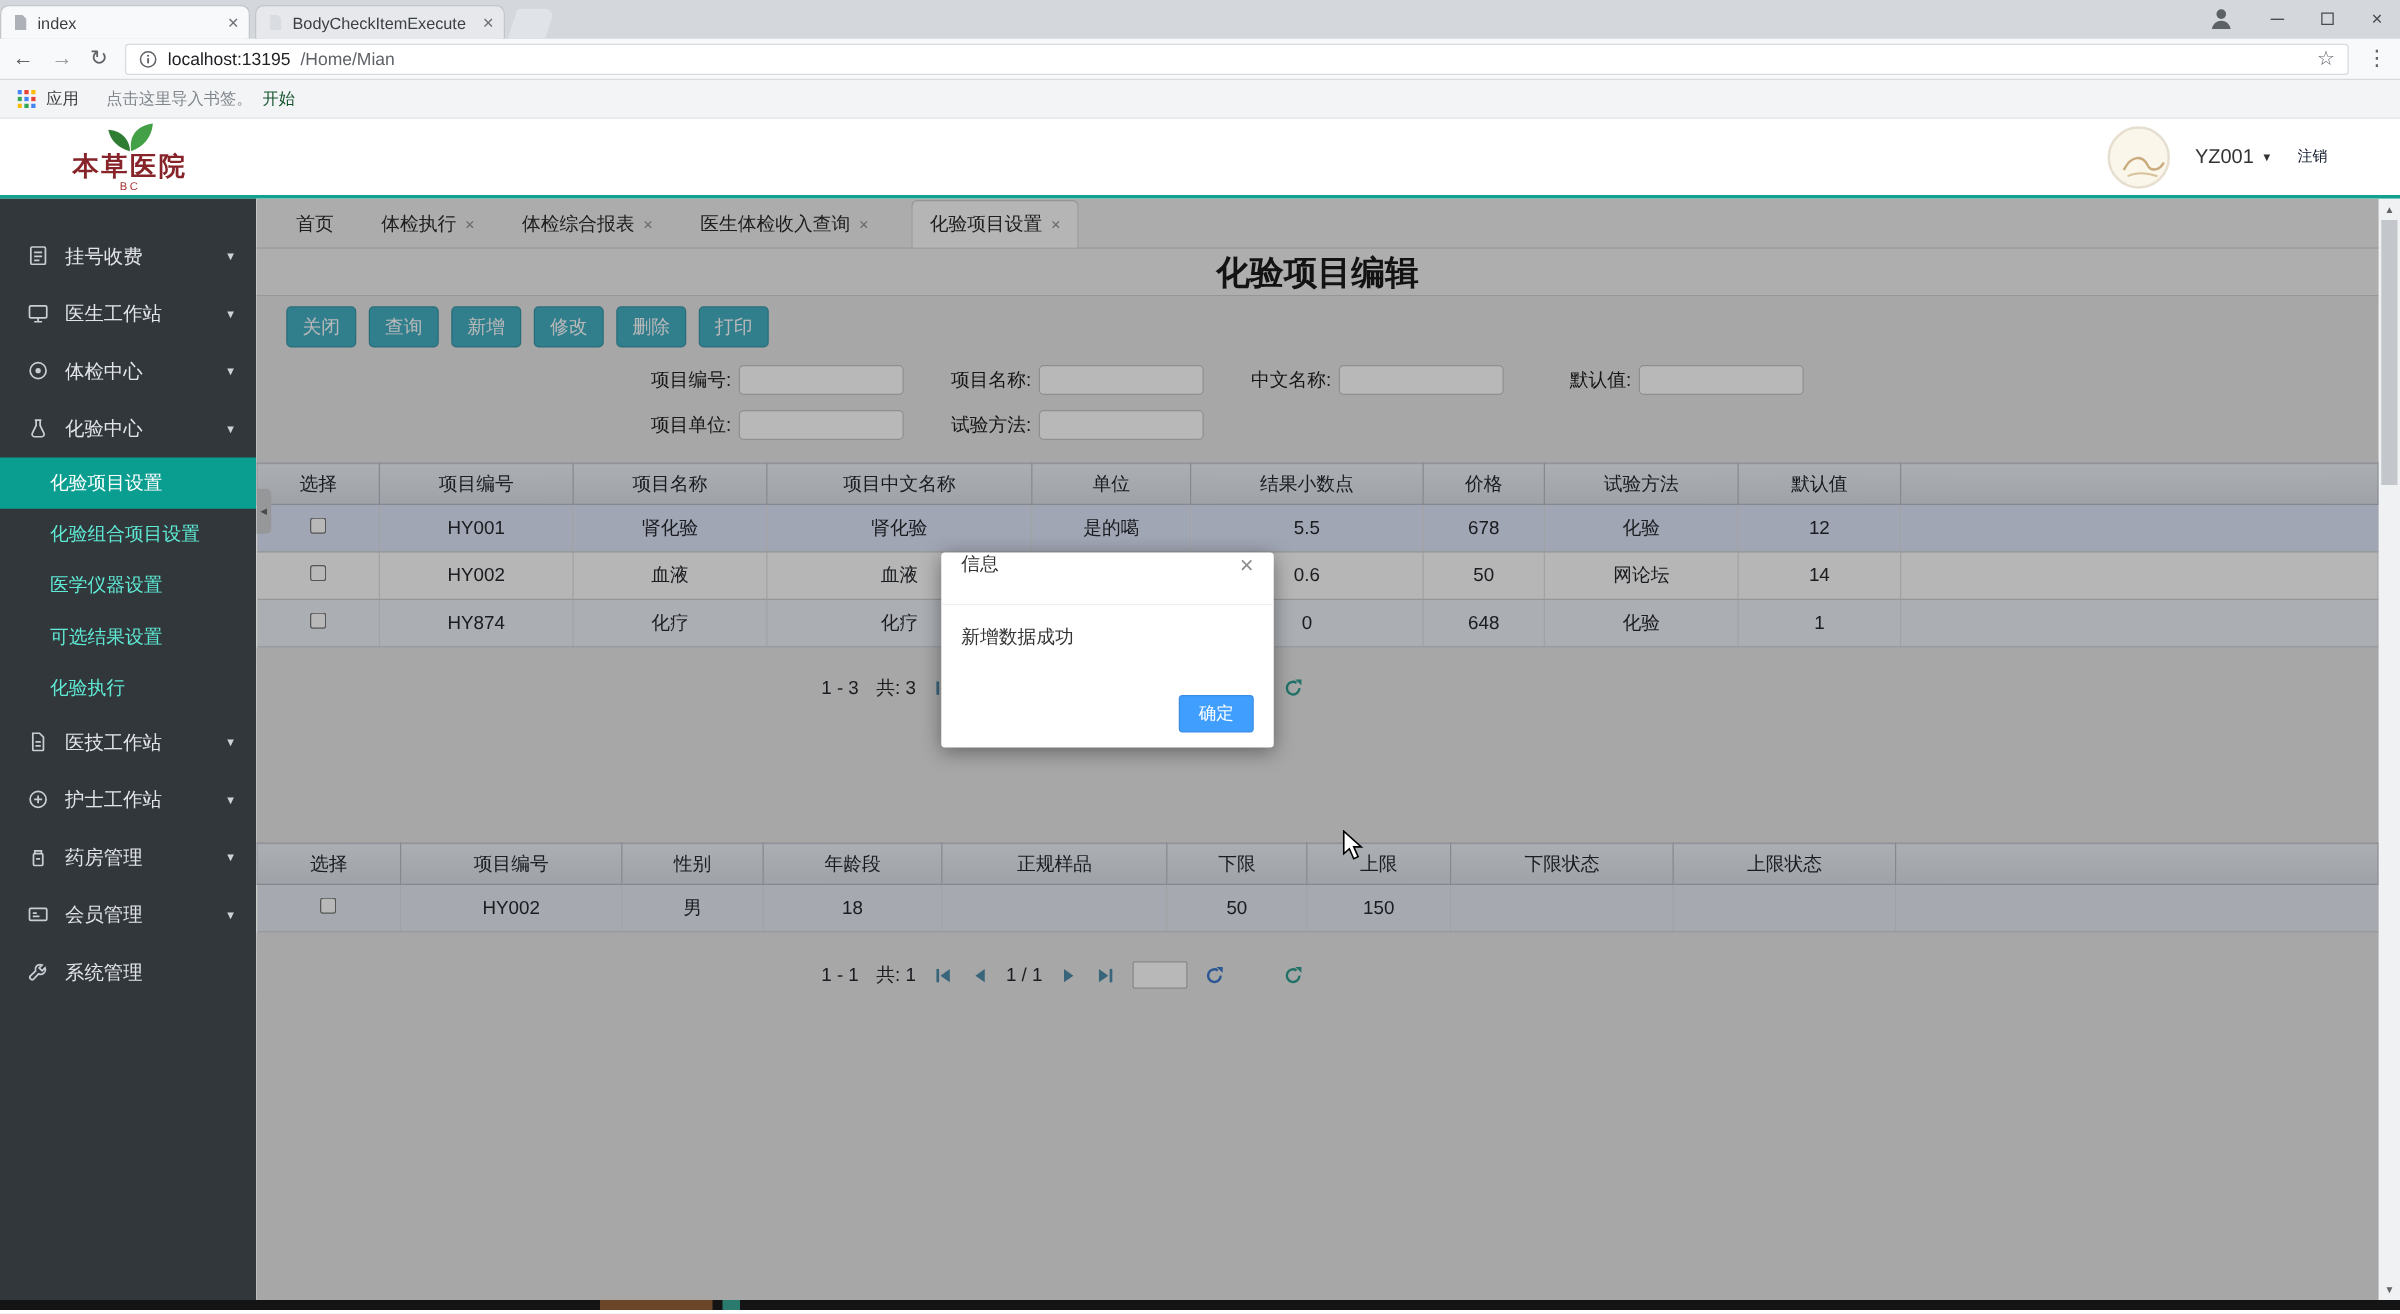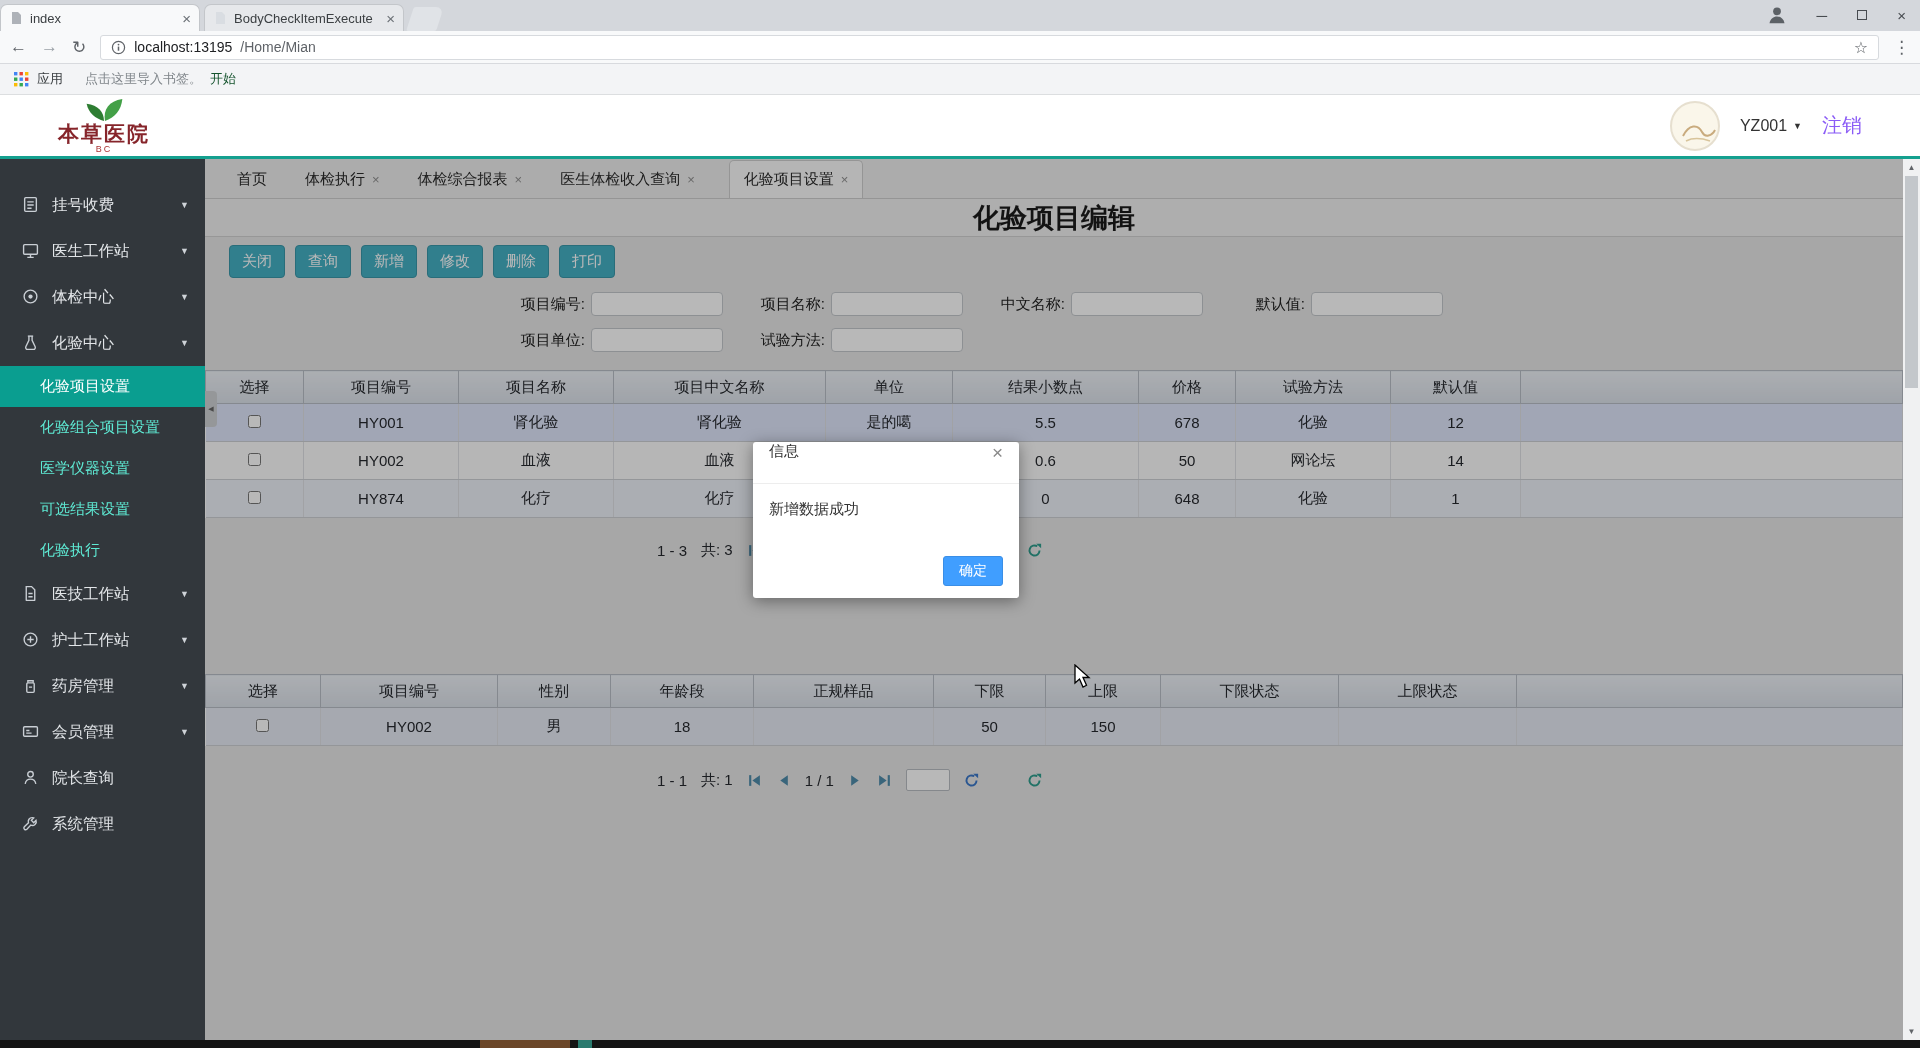--- a/index.html
+++ b/index.html
@@ -38,21 +38,21 @@
 
   
   .app-header { height:64px; background:#fff; border-bottom:3px solid #14a08f; display:flex; align-items:center; justify-content:space-between; padding:0 58px; }
   .brand { display:flex; flex-direction:column; align-items:center; line-height:1.05; }
   .brand-name { font-size:21px; font-weight:bold; color:#86242a; letter-spacing:2px; }
   .brand-sub { font-size:9px; color:#a33; letter-spacing:2px; }
   .user-zone { display:flex; align-items:center; gap:20px; }
   .avatar { width:50px; height:50px; border-radius:50%; border:2px solid #e6dfcf; background:#faf6ea; overflow:hidden; }
   .user-name { font-size:16px; color:#333; display:flex; align-items:center; gap:6px; }
   .user-caret { font-size:9px; color:#333; }
-  .logout { font-size:20px; color:#8b5cf6; cursor:pointer; }
+  .logout { font-size:12px; color:#0f172a; cursor:pointer; }
 
   
   .app-body { display:flex; height:881px; }
   .sidebar { width:205px; background:#32373c; color:#e2e5e8; padding-top:23px; flex:none; }
   .side-item { height:46px; display:flex; align-items:center; gap:12px; padding-left:22px; font-size:15.5px; cursor:pointer; }
   .side-ico { width:18px; height:18px; color:#c9ced4; flex:none; }
   .side-ico svg { width:17px; height:17px; fill:none; stroke:currentColor; stroke-width:1.3; }
   .side-caret { margin-left:auto; margin-right:16px; font-size:9px; color:#cfd3d8; }
   .side-sub { height:41px; display:flex; align-items:center; padding-left:40px; font-size:15px; cursor:pointer; color:#5eead4; }
   .side-sub.active { background:#0a9e90; color:#fff; }
@@ -284,27 +284,20 @@
         <span>药房管理</span>
         <span class="side-caret">▼</span>
       </div>
       <div class="side-item">
         <span class="side-ico"><svg viewBox="0 0 16 16">
               <rect x="1.5" y="3.5" width="13" height="9" rx="1"></rect>
               <path d="M4 7h3M4 9.5h5"></path>
             </svg></span>
         <span>会员管理</span>
         <span class="side-caret">▼</span>
-      </div>
-      <div class="side-item">
-        <span class="side-ico"><svg viewBox="0 0 16 16">
-              <circle cx="8" cy="5" r="2.6"></circle>
-              <path d="M3 14c.5-3 2.5-4.5 5-4.5s4.5 1.5 5 4.5"></path>
-            </svg></span>
-        <span>院长查询</span>
       </div>
       <div class="side-item">
         <span class="side-ico"><svg viewBox="0 0 16 16">
               <path d="M9.5 2.5a3.6 3.6 0 0 0-3.4 4.8L2.2 11a1.7 1.7 0 0 0 2.4 2.4l3.7-3.9A3.6 3.6 0 0 0 13.2 5L11 7.2 8.8 5l2.2-2.2a3.6 3.6 0 0 0-1.5-.3z"></path>
             </svg></span>
         <span>系统管理</span>
       </div>
     </div>
 
     <div class="content">

